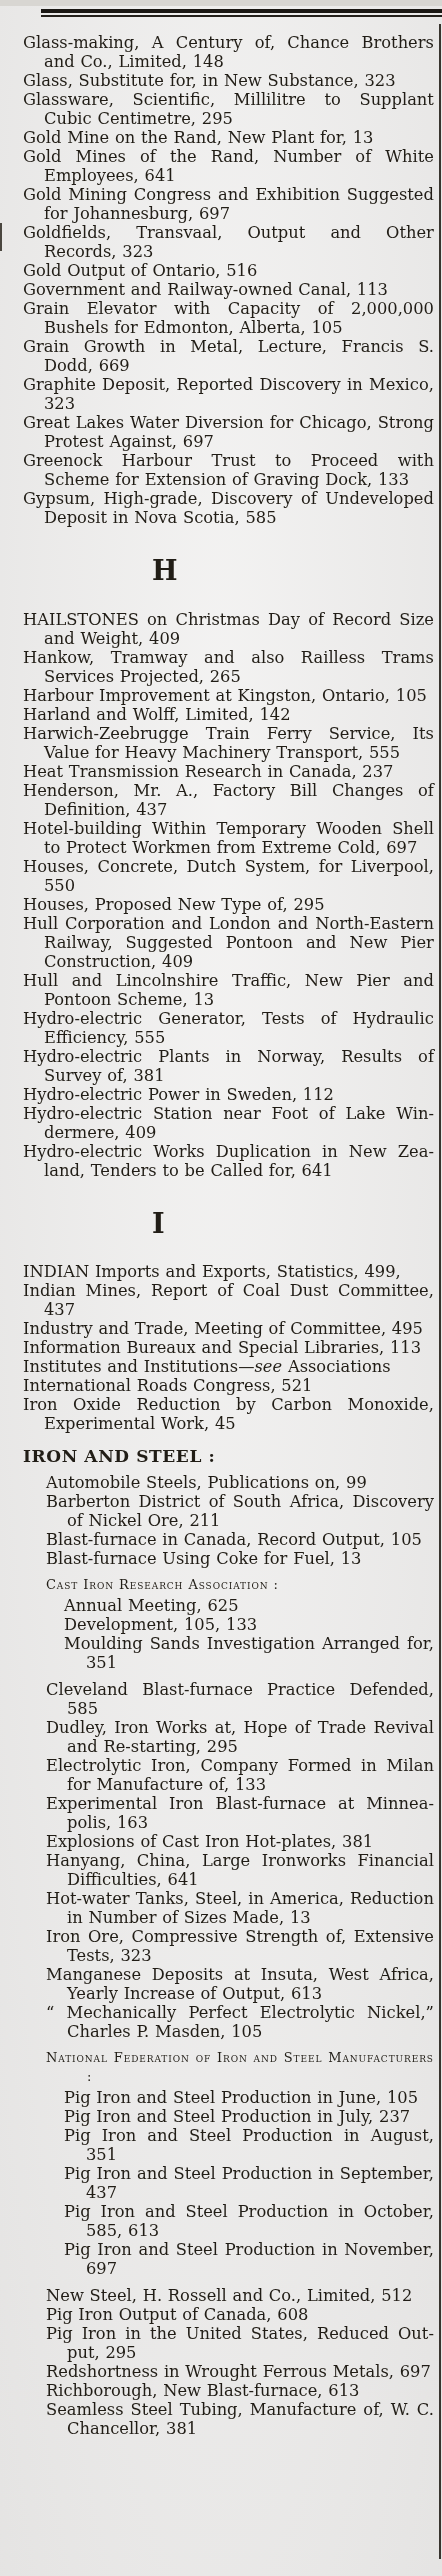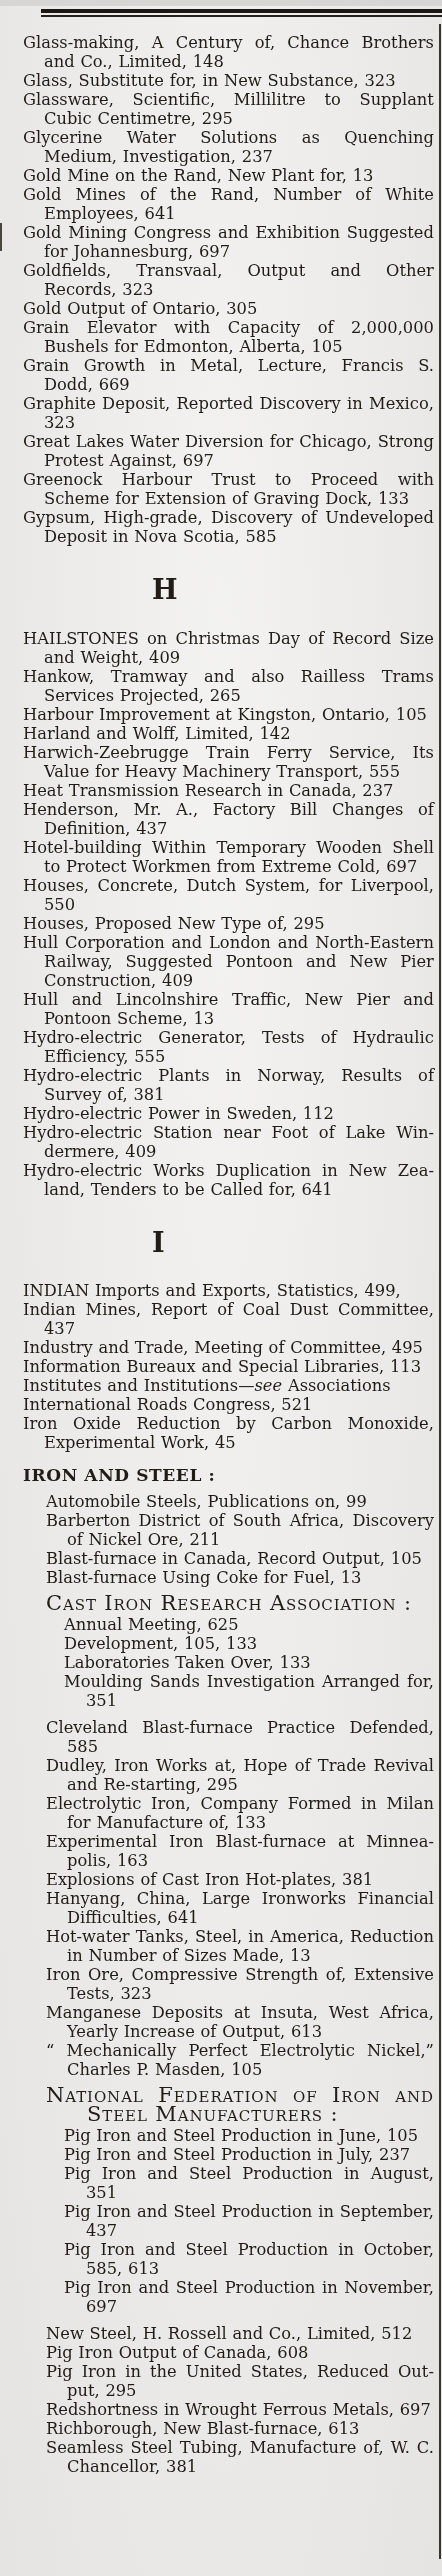--- a/index.html
+++ b/index.html
@@ -36,21 +36,21 @@
     margin:30px 0 25.6px 129px;
     width:max-content;
     letter-spacing:0.6px;
   }
   .heading-bold {
     font-size:17px; line-height:21px; font-weight:bold;
     letter-spacing:0.6px;
     margin:12.8px 0 5.8px 0;
   }
   .group-heading {
-    font-size:21px; line-height:19px;
+    font-size:13px; line-height:19px;
     font-variant:small-caps;
     letter-spacing:0.9px;
     padding-left:64px; text-indent:-41px;
     margin:7.6px 0 1.7px 0;
     text-align:justify;
   }
   .gap-top { margin-top:7.6px; }
   em { font-style:italic; }
 </style>
 </head>
@@ -59,26 +59,26 @@
 <div class="page">
   <div class="rule-top-thick"></div>
   <div class="rule-top-thin"></div>
   <div class="rule-right"></div>
   <div class="scan-artifact"></div>
   <div class="content">
       <section>
         <div class="entry l0">Glass-making, A Century of, Chance Brothers and Co., Limited, 148</div>
         <div class="entry l0">Glass, Substitute for, in New Substance, 323</div>
         <div class="entry l0">Glassware, Scientific, Millilitre to Supplant Cubic Centimetre, 295</div>
-        <div class="entry l0">Glycerine Water Solutions as Quenching Medium, Investigation, 237</div>
         <div class="entry l0">Gold Mine on the Rand, New Plant for, 13</div>
         <div class="entry l0">Gold Mines of the Rand, Number of White Employees, 641</div>
         <div class="entry l0">Gold Mining Congress and Exhibition Suggested for Johannesburg, 697</div>
         <div class="entry l0">Goldfields, Transvaal, Output and Other Records, 323</div>
-        <div class="entry l0">Gold Output of Ontario, 305</div>
+        <div class="entry l0">Gold Output of Ontario, 516</div>
+        <div class="entry l0">Government and Railway-owned Canal, 113</div>
         <div class="entry l0">Grain Elevator with Capacity of 2,000,000 Bushels for Edmonton, Alberta, 105</div>
         <div class="entry l0">Grain Growth in Metal, Lecture, Francis S. Dodd, 669</div>
         <div class="entry l0">Graphite Deposit, Reported Discovery in Mexico, 323</div>
         <div class="entry l0">Great Lakes Water Diversion for Chicago, Strong Protest Against, 697</div>
         <div class="entry l0">Greenock Harbour Trust to Proceed with Scheme for Extension of Graving Dock, 133</div>
         <div class="entry l0">Gypsum, High-grade, Discovery of Unde­veloped Deposit in Nova Scotia, 585</div>
       </section>
       <section>
         <div class="section-letter">H</div>
         <div class="entry l0">HAILSTONES on Christmas Day of Record Size and Weight, 409</div>
@@ -109,21 +109,20 @@
         <div class="entry l0">International Roads Congress, 521</div>
         <div class="entry l0">Iron Oxide Reduction by Carbon Monoxide, Experimental Work, 45</div>
         <div class="heading-bold">IRON AND STEEL :</div>
         <div class="entry l1">Automobile Steels, Publications on, 99</div>
         <div class="entry l1">Barberton District of South Africa, Discovery of Nickel Ore, 211</div>
         <div class="entry l1">Blast-furnace in Canada, Record Output, 105</div>
         <div class="entry l1">Blast-furnace Using Coke for Fuel, 13</div>
         <div class="group-heading">Cast Iron Research Association :</div>
         <div class="entry l2">Annual Meeting, 625</div>
         <div class="entry l2">Development, 105, 133</div>
-        <div class="entry l2">Laboratories Taken Over, 133</div>
         <div class="entry l2">Moulding Sands Investigation Arranged for, 351</div>
         <div class="entry l1 gap-top">Cleveland Blast-furnace Practice Defended, 585</div>
         <div class="entry l1">Dudley, Iron Works at, Hope of Trade Re­vival and Re-starting, 295</div>
         <div class="entry l1">Electrolytic Iron, Company Formed in Milan for Manufacture of, 133</div>
         <div class="entry l1">Experimental Iron Blast-furnace at Minnea­polis, 163</div>
         <div class="entry l1">Explosions of Cast Iron Hot-plates, 381</div>
         <div class="entry l1">Hanyang, China, Large Ironworks Financial Difficulties, 641</div>
         <div class="entry l1">Hot-water Tanks, Steel, in America, Reduc­tion in Number of Sizes Made, 13</div>
         <div class="entry l1">Iron Ore, Compressive Strength of, Exten­sive Tests, 323</div>
         <div class="entry l1">Manganese Deposits at Insuta, West Africa, Yearly Increase of Output, 613</div>

